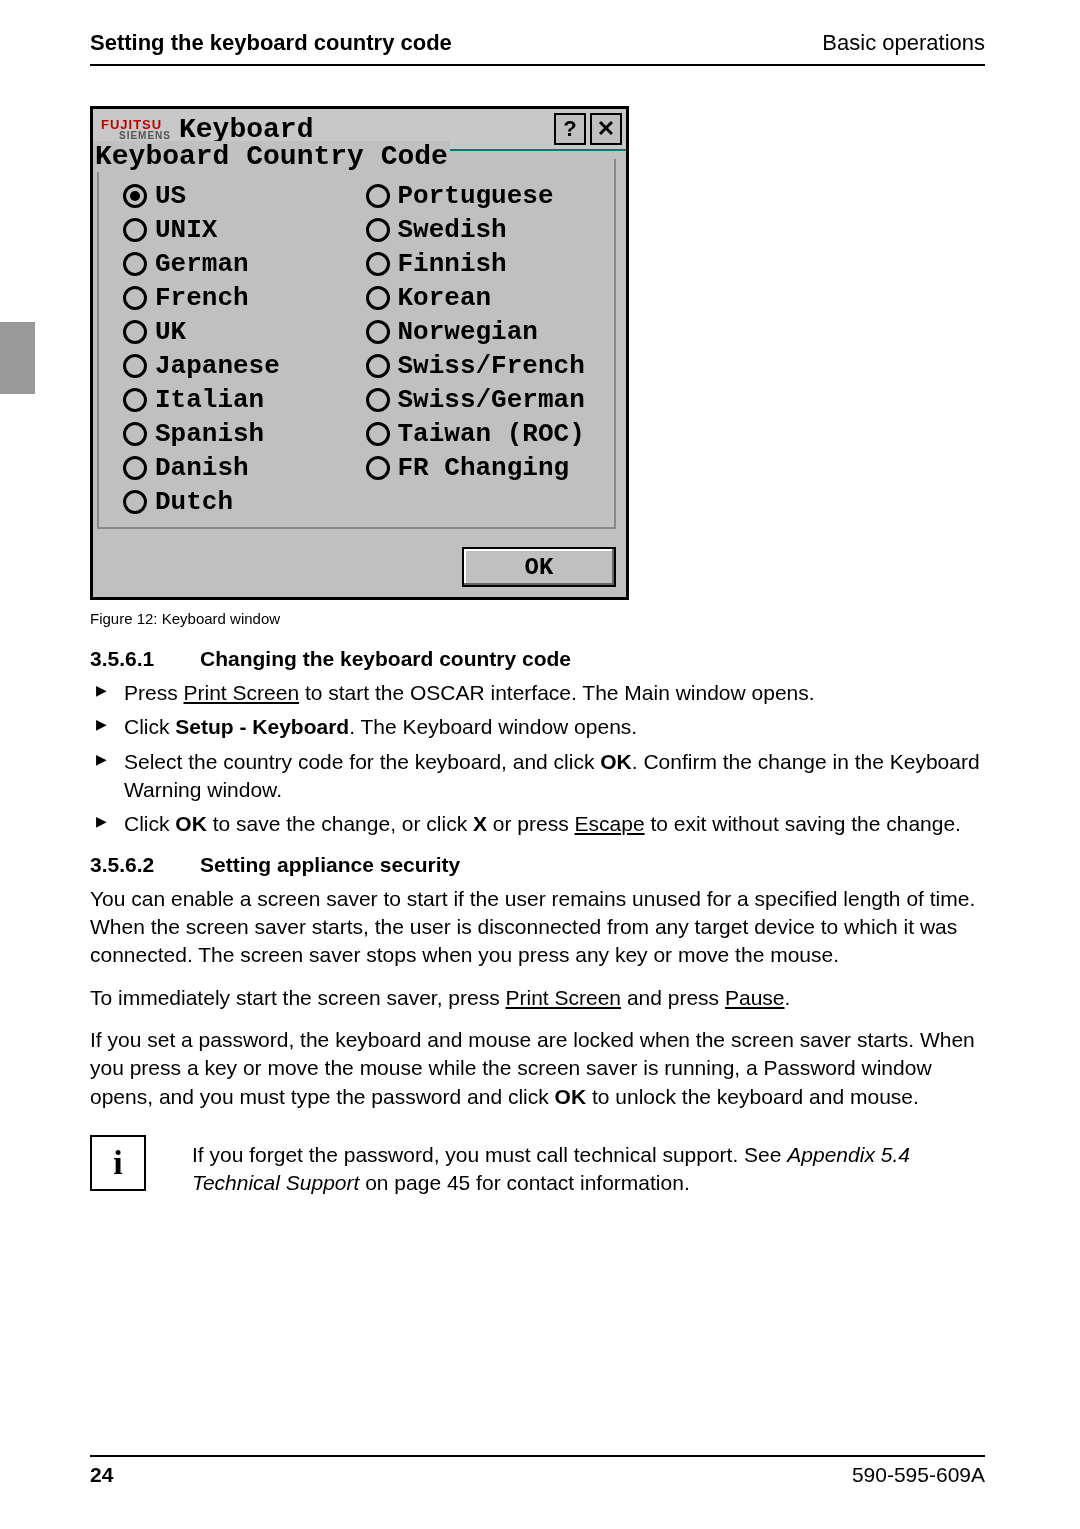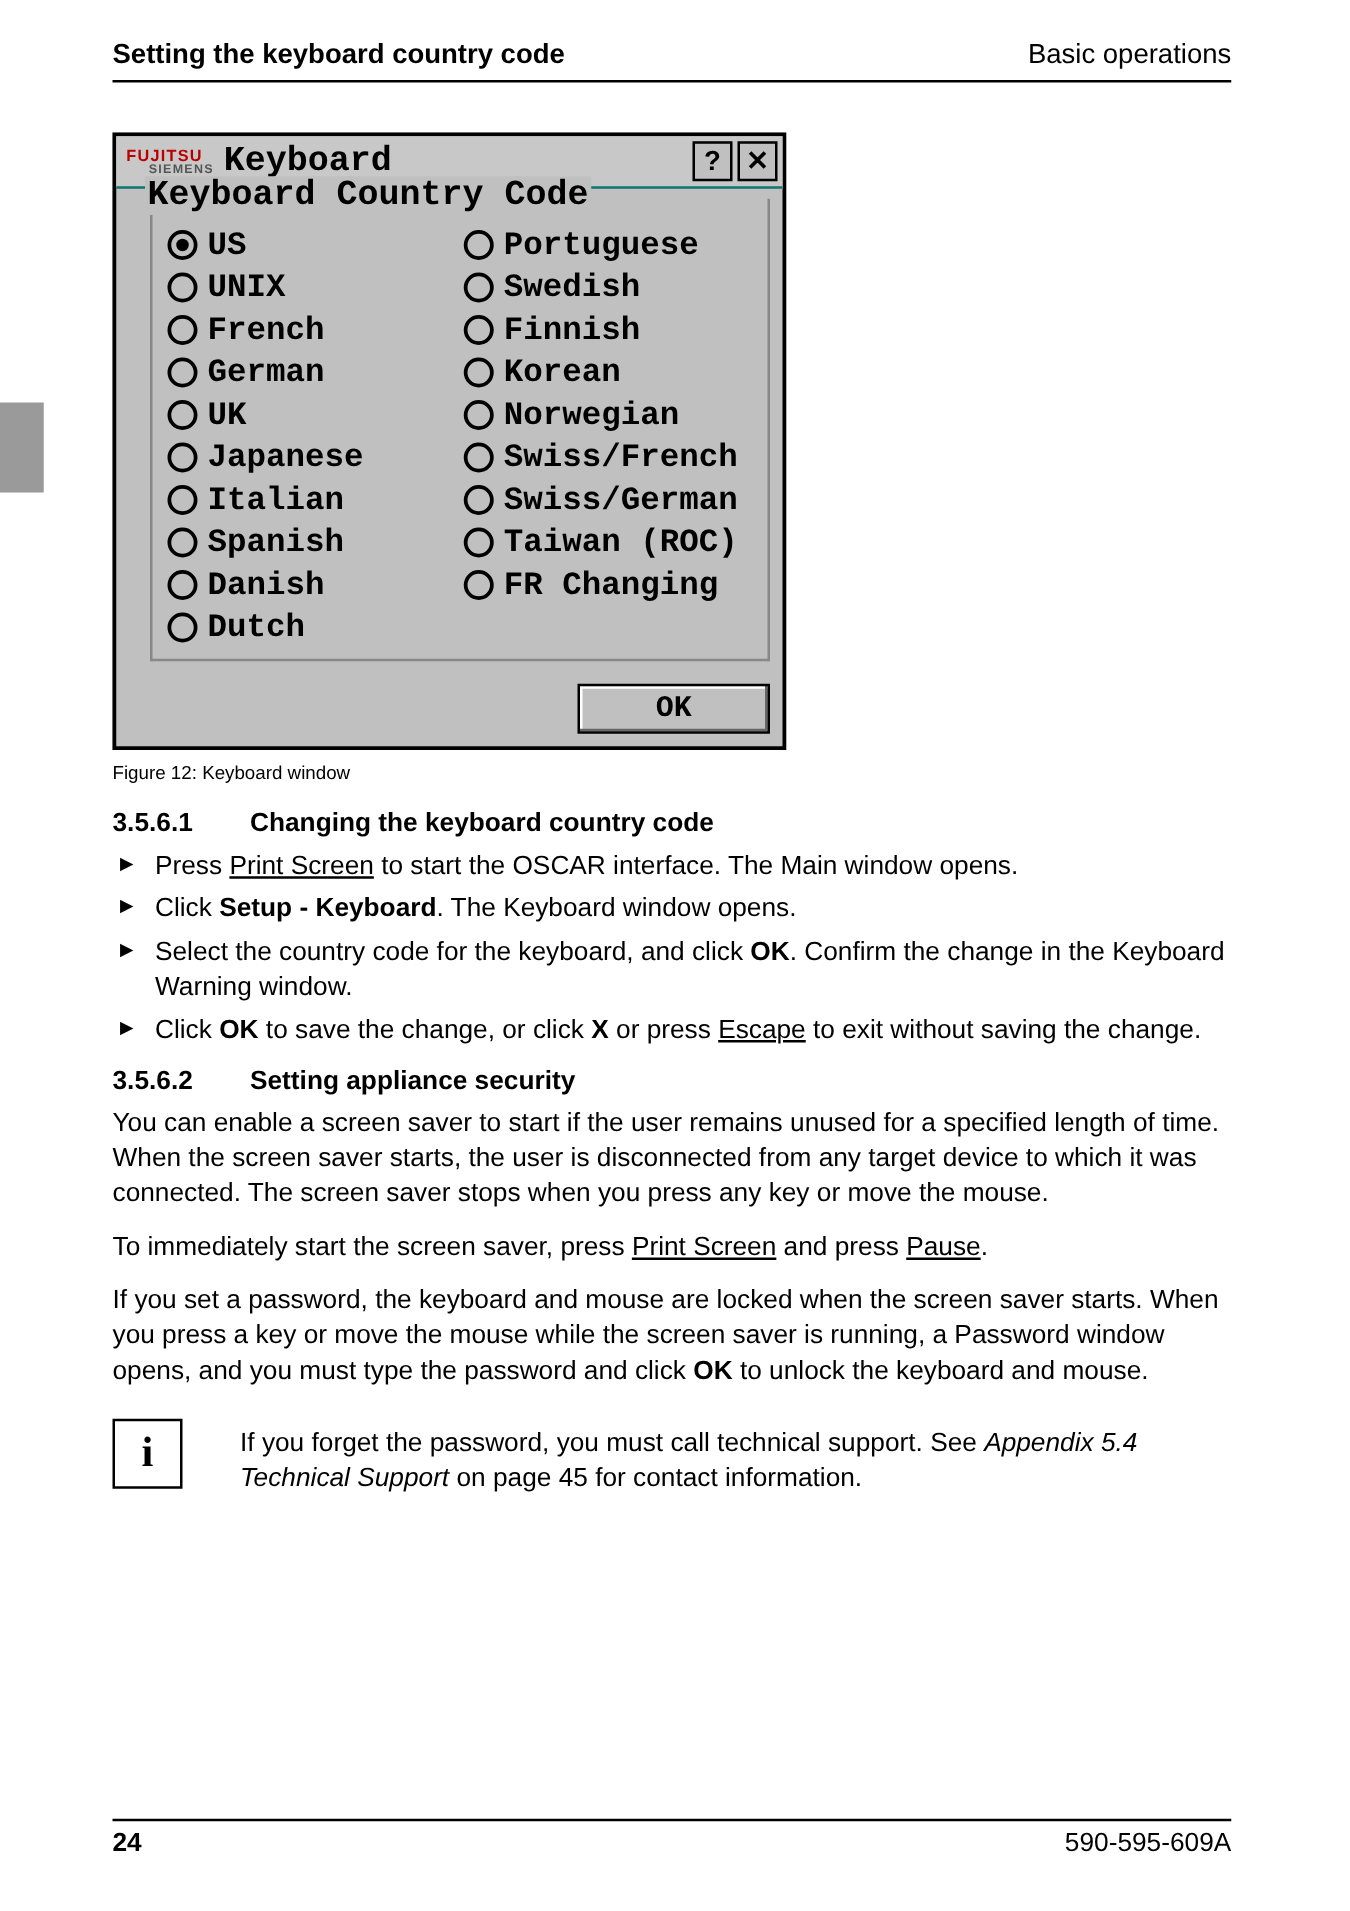--- a/index.html
+++ b/index.html
@@ -71,25 +71,25 @@
     background: #c0c0c0;
     display: flex;
     align-items: center;
     justify-content: center;
     font-size: 22px;
     font-weight: bold;
     margin-left: 4px;
     font-family: Arial, sans-serif;
   }
   .group {
-    margin: 8px 10px 10px 27px;
+    margin: 8px 10px 10px 4px;
     border: 2px solid #888;
     border-top: none;
     position: relative;
-    padding: 20px 6px 8px 12px;
+    padding: 20px 6px 8px 24px;
   }
   .group-label {
     position: absolute;
     top: -18px;
     left: -6px;
     font-size: 28px;
     font-weight: bold;
     background: #c0c0c0;
     padding: 0 2px;
   }
@@ -262,25 +262,25 @@
             <div class="radio">
               <span class="rb checked"></span>
               <span>US</span>
             </div>
             <div class="radio">
               <span class="rb"></span>
               <span>UNIX</span>
             </div>
             <div class="radio">
               <span class="rb"></span>
+              <span>German</span>
+            </div>
+            <div class="radio">
+              <span class="rb"></span>
               <span>French</span>
-            </div>
-            <div class="radio">
-              <span class="rb"></span>
-              <span>German</span>
             </div>
             <div class="radio">
               <span class="rb"></span>
               <span>UK</span>
             </div>
             <div class="radio">
               <span class="rb"></span>
               <span>Japanese</span>
             </div>
             <div class="radio">

